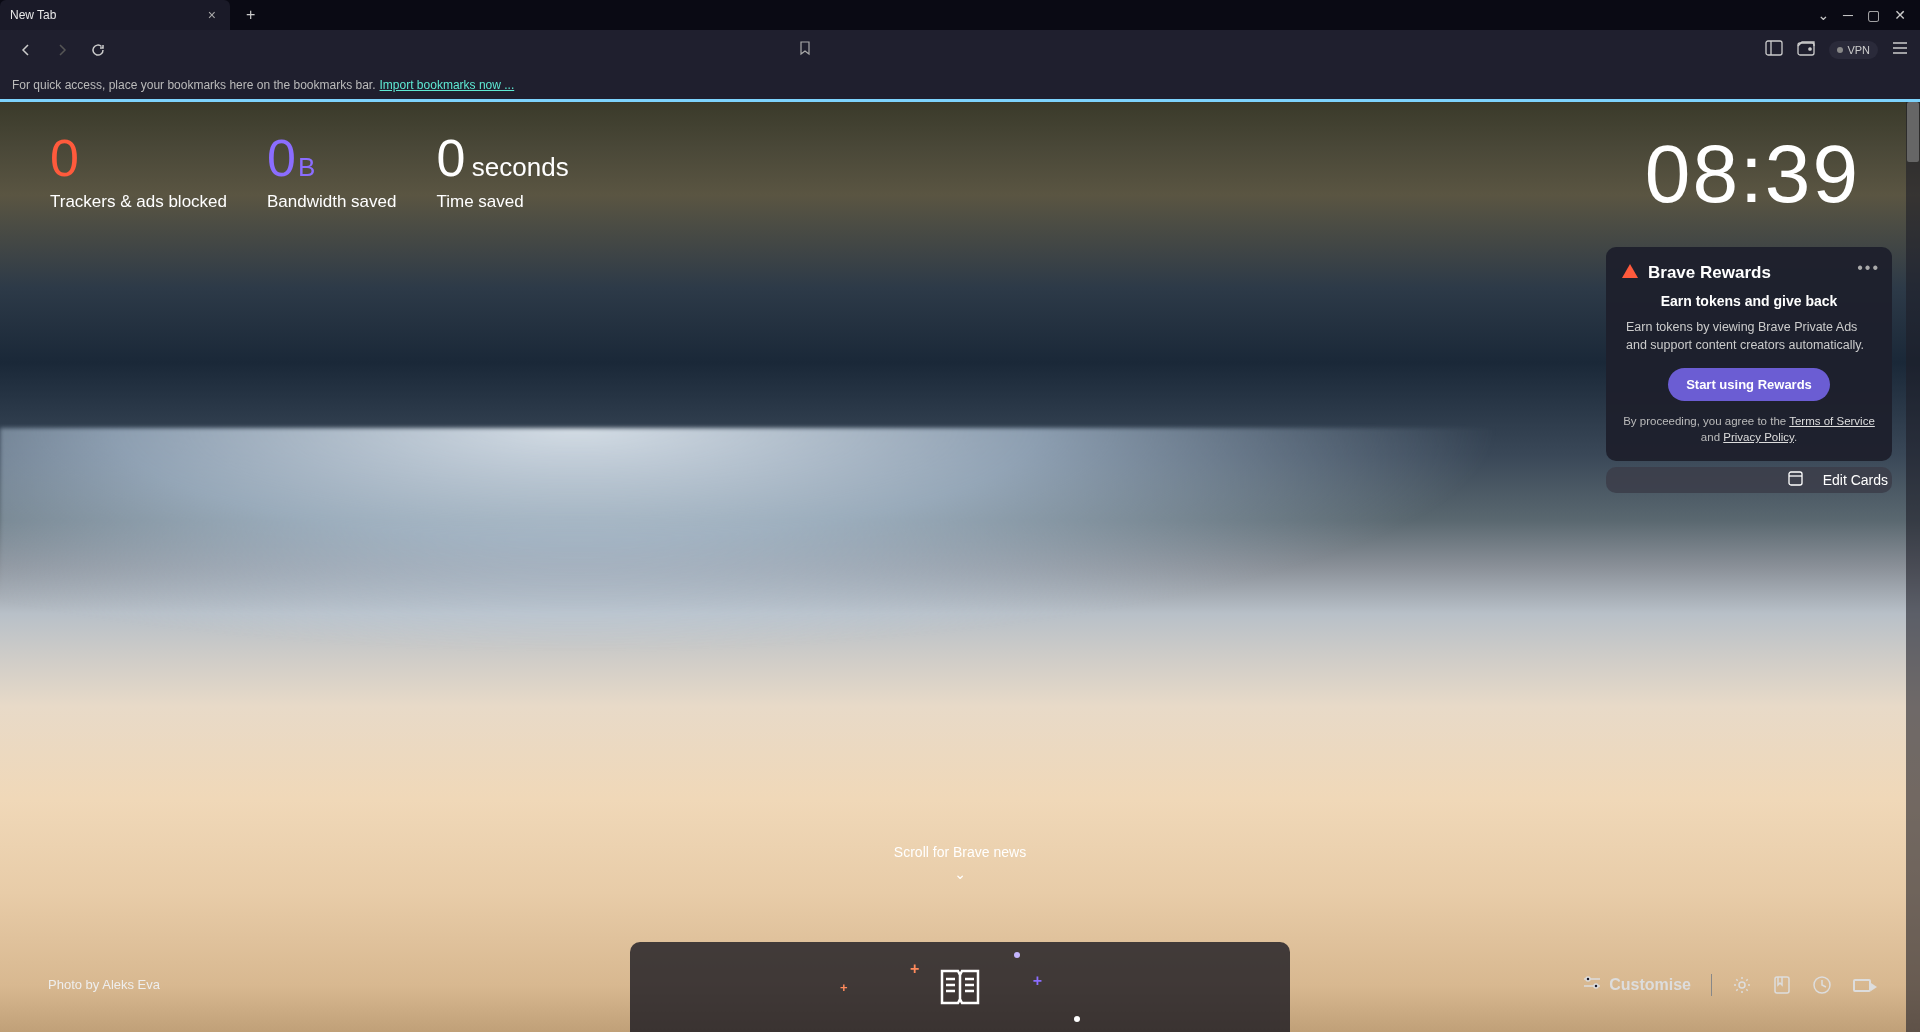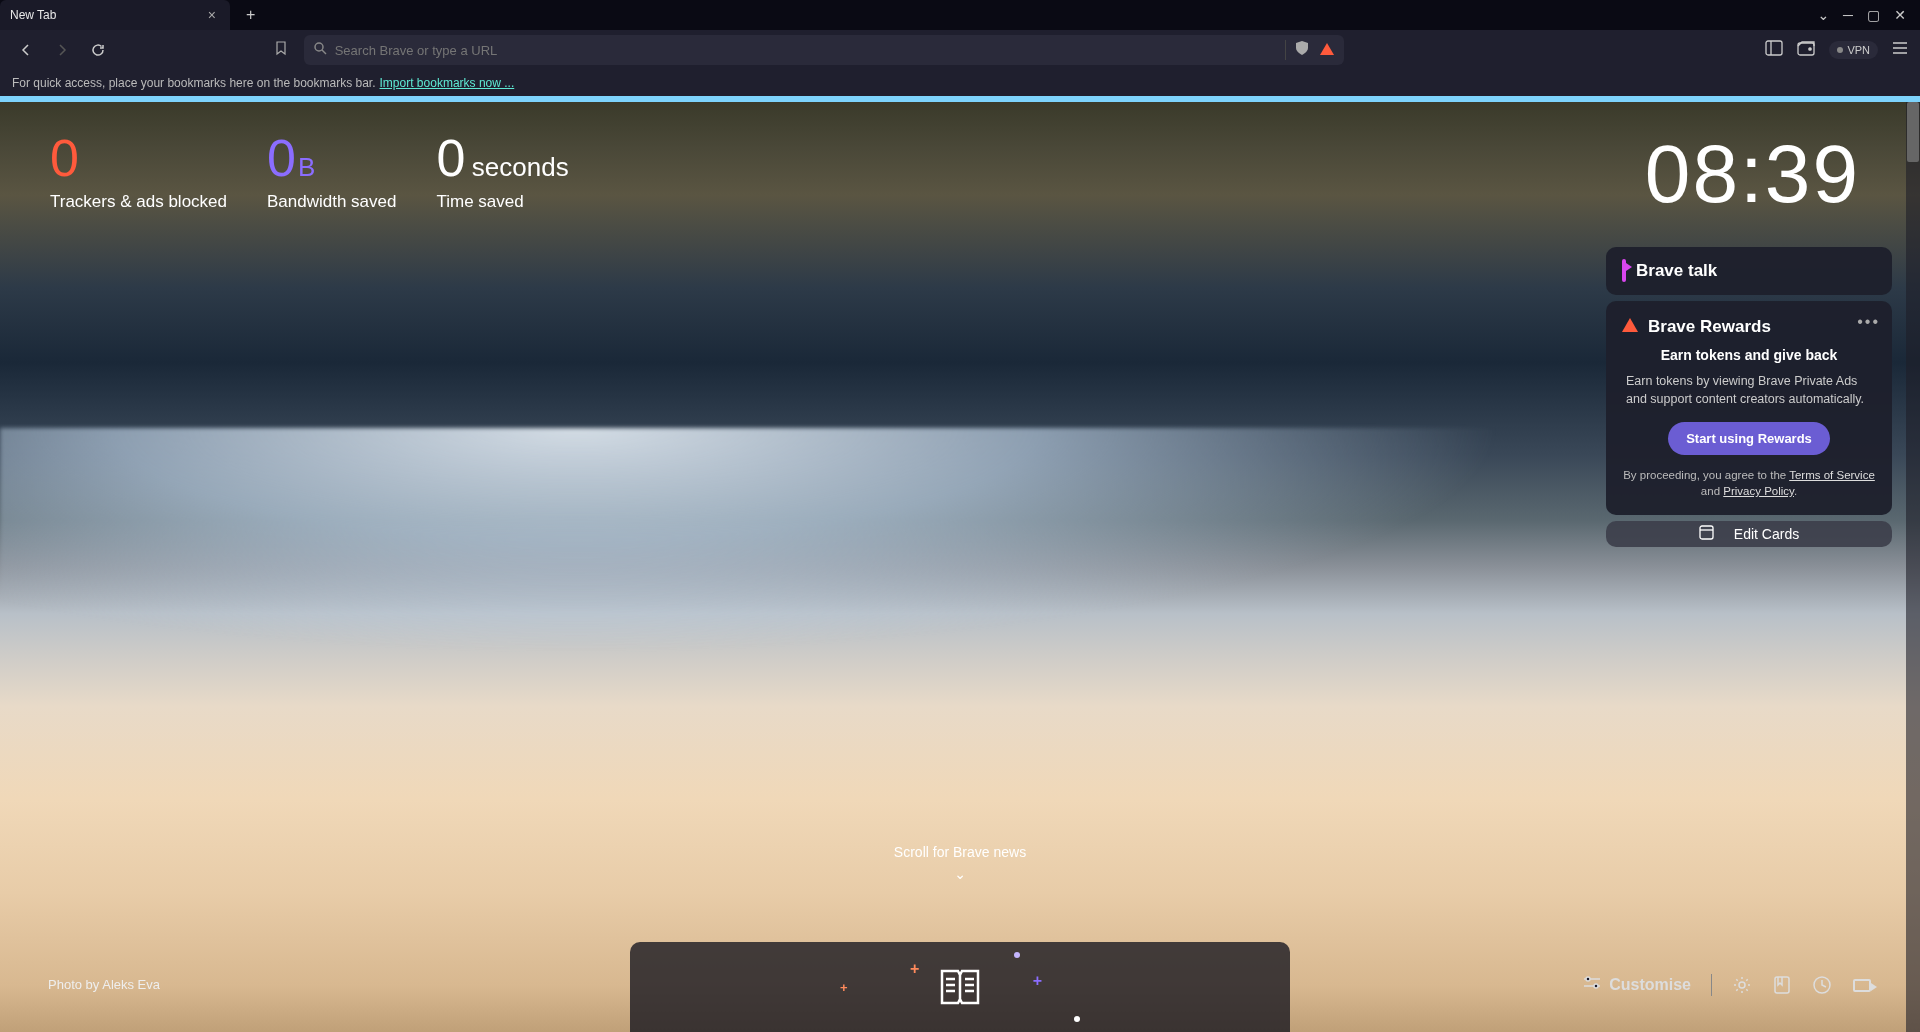--- a/index.html
+++ b/index.html
@@ -112,21 +112,21 @@
     
     
     .bookmarks-bar {
       height: 32px;
       background: #1f1f2e;
       display: flex;
       align-items: center;
       padding: 0 12px;
       font-size: 12px;
       color: #bbb;
-      border-bottom: 6px solid #7dd3fc;
+      border-bottom: 3px solid #7dd3fc;
     }
     .bookmarks-bar a { color: #5eead4; text-decoration: underline; margin-left: 4px; }
     
     
     .content {
       position: relative;
       width: 100%;
       height: calc(100% - 102px);
       background: linear-gradient(180deg, 
         #3a3a2a 0%, #4a4838 5%, #5a5542 10%, 
@@ -265,21 +265,21 @@
       margin-top: 12px;
       line-height: 1.4;
     }
     .card-legal a { color: #ddd; text-decoration: underline; }
     .edit-cards-btn {
       background: rgba(60,62,74,0.9);
       border-radius: 10px;
       padding: 4px;
       display: flex;
       align-items: center;
-      justify-content: center;
+      justify-content: flex-end;
       gap: 20px;
       font-size: 14px;
       font-weight: 500;
       color: #fff;
       cursor: pointer;
     }
     
     
     .scroll-hint {
       position: absolute;
@@ -391,39 +391,20 @@
     <svg width="16" height="16" viewBox="0 0 16 16" stroke="#ccc" fill="none" stroke-width="1.5">
         <path d="M13 8 A5 5 0 1 1 11.5 4.5 M13 3 L13 6 L10 6"></path>
       </svg>
   </div>
   <div class="addr-bar-wrap">
     <span class="bookmark-icon">
       <svg width="14" height="16" viewBox="0 0 14 16" stroke="#aaa" fill="none" stroke-width="1.2">
           <path d="M3 2 L11 2 L11 14 L7 11 L3 14 Z"></path>
         </svg>
     </span>
-    <div class="addr-bar">
-      <span class="search-ic">
-        <svg width="13" height="13" viewBox="0 0 13 13" stroke="#888" fill="none" stroke-width="1.5">
-            <circle cx="5" cy="5" r="4"></circle>
-            <path d="M8 8 L12 12"></path>
-          </svg>
-      </span>
-      <input class="addr-input" placeholder="Search Brave or type a URL" style="">
-      <div class="addr-right">
-        <span>
-          <svg width="16" height="16" viewBox="0 0 16 16" fill="#aaa">
-              <path d="M8 1 L14 3 L14 8 C14 12 8 15 8 15 C8 15 2 12 2 8 L2 3 Z"></path>
-            </svg>
-        </span>
-        <span>
-          <span class="triangle-ic" style="border-bottom-color:#ff5a3c;border-bottom-width:12px;border-left-width:7px;border-right-width:7px;"></span>
-        </span>
-      </div>
-    </div>
   </div>
   <div class="toolbar-right">
     <span>
       <svg width="18" height="16" viewBox="0 0 18 16" stroke="#ccc" fill="none" stroke-width="1.3">
           <rect x="1" y="1" width="16" height="14" rx="2"></rect>
           <line x1="6" y1="1" x2="6" y2="15"></line>
         </svg>
     </span>
     <span>
       <svg width="18" height="16" viewBox="0 0 18 16" stroke="#ccc" fill="none" stroke-width="1.3">
@@ -468,26 +449,20 @@
     </div>
     <div class="stat stat-time">
       <div><span class="big">0</span> <span class="unit" style="font-size:26px">seconds</span></div>
       <div class="label">Time saved</div>
     </div>
   </div>
 
   <div class="clock">08:39</div>
 
   <div class="cards">
-    <div class="card">
-      <div class="card-header">
-        <span style="color:#d946ef;"><span class="video-ic-box"></span></span>
-        <span>Brave talk</span>
-      </div>
-    </div>
     <div class="card card-rewards">
       <span class="card-more">•••</span>
       <div class="card-header">
         <span><span class="triangle-ic" style="border-bottom-color:#ff5a3c"></span></span>
         <span>Brave Rewards</span>
       </div>
       <div class="card-sub">Earn tokens and give back</div>
       <div class="card-desc">Earn tokens by viewing Brave Private Ads and support content creators automatically.</div>
       <button class="card-btn">Start using Rewards</button>
       <div class="card-legal">

